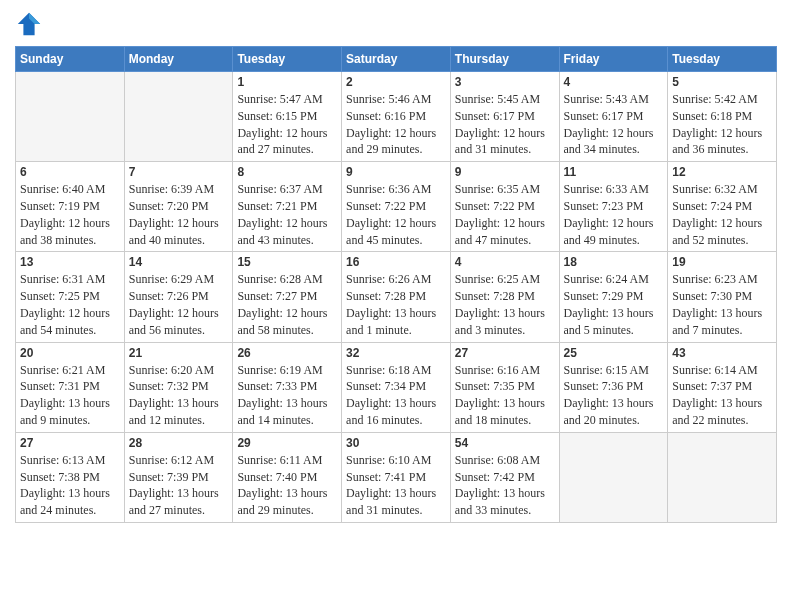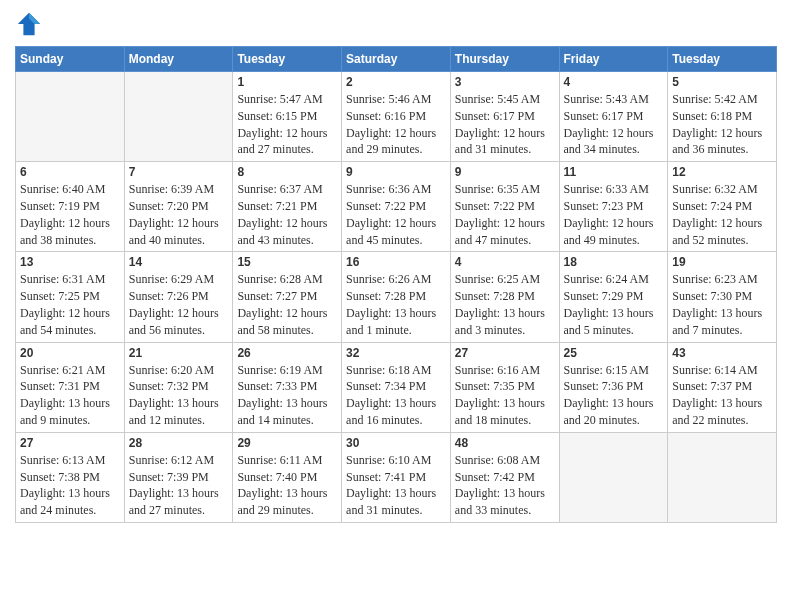--- a/index.html
+++ b/index.html
@@ -255,21 +255,21 @@
           </td>
           <td>
             <span class="day-number">29</span>
             <div class="day-detail">Sunrise: 6:11 AM<br>Sunset: 7:40 PM<br>Daylight: 13 hours and 29 minutes.</div>
           </td>
           <td>
             <span class="day-number">30</span>
             <div class="day-detail">Sunrise: 6:10 AM<br>Sunset: 7:41 PM<br>Daylight: 13 hours and 31 minutes.</div>
           </td>
           <td>
-            <span class="day-number">48</span>
+            <span class="day-number">54</span>
             <div class="day-detail">Sunrise: 6:08 AM<br>Sunset: 7:42 PM<br>Daylight: 13 hours and 33 minutes.</div>
           </td>
           <td class="empty"></td>
           <td class="empty"></td>
         </tr>
       </tbody>
   </table>
 </div>
 
 </body></html>

